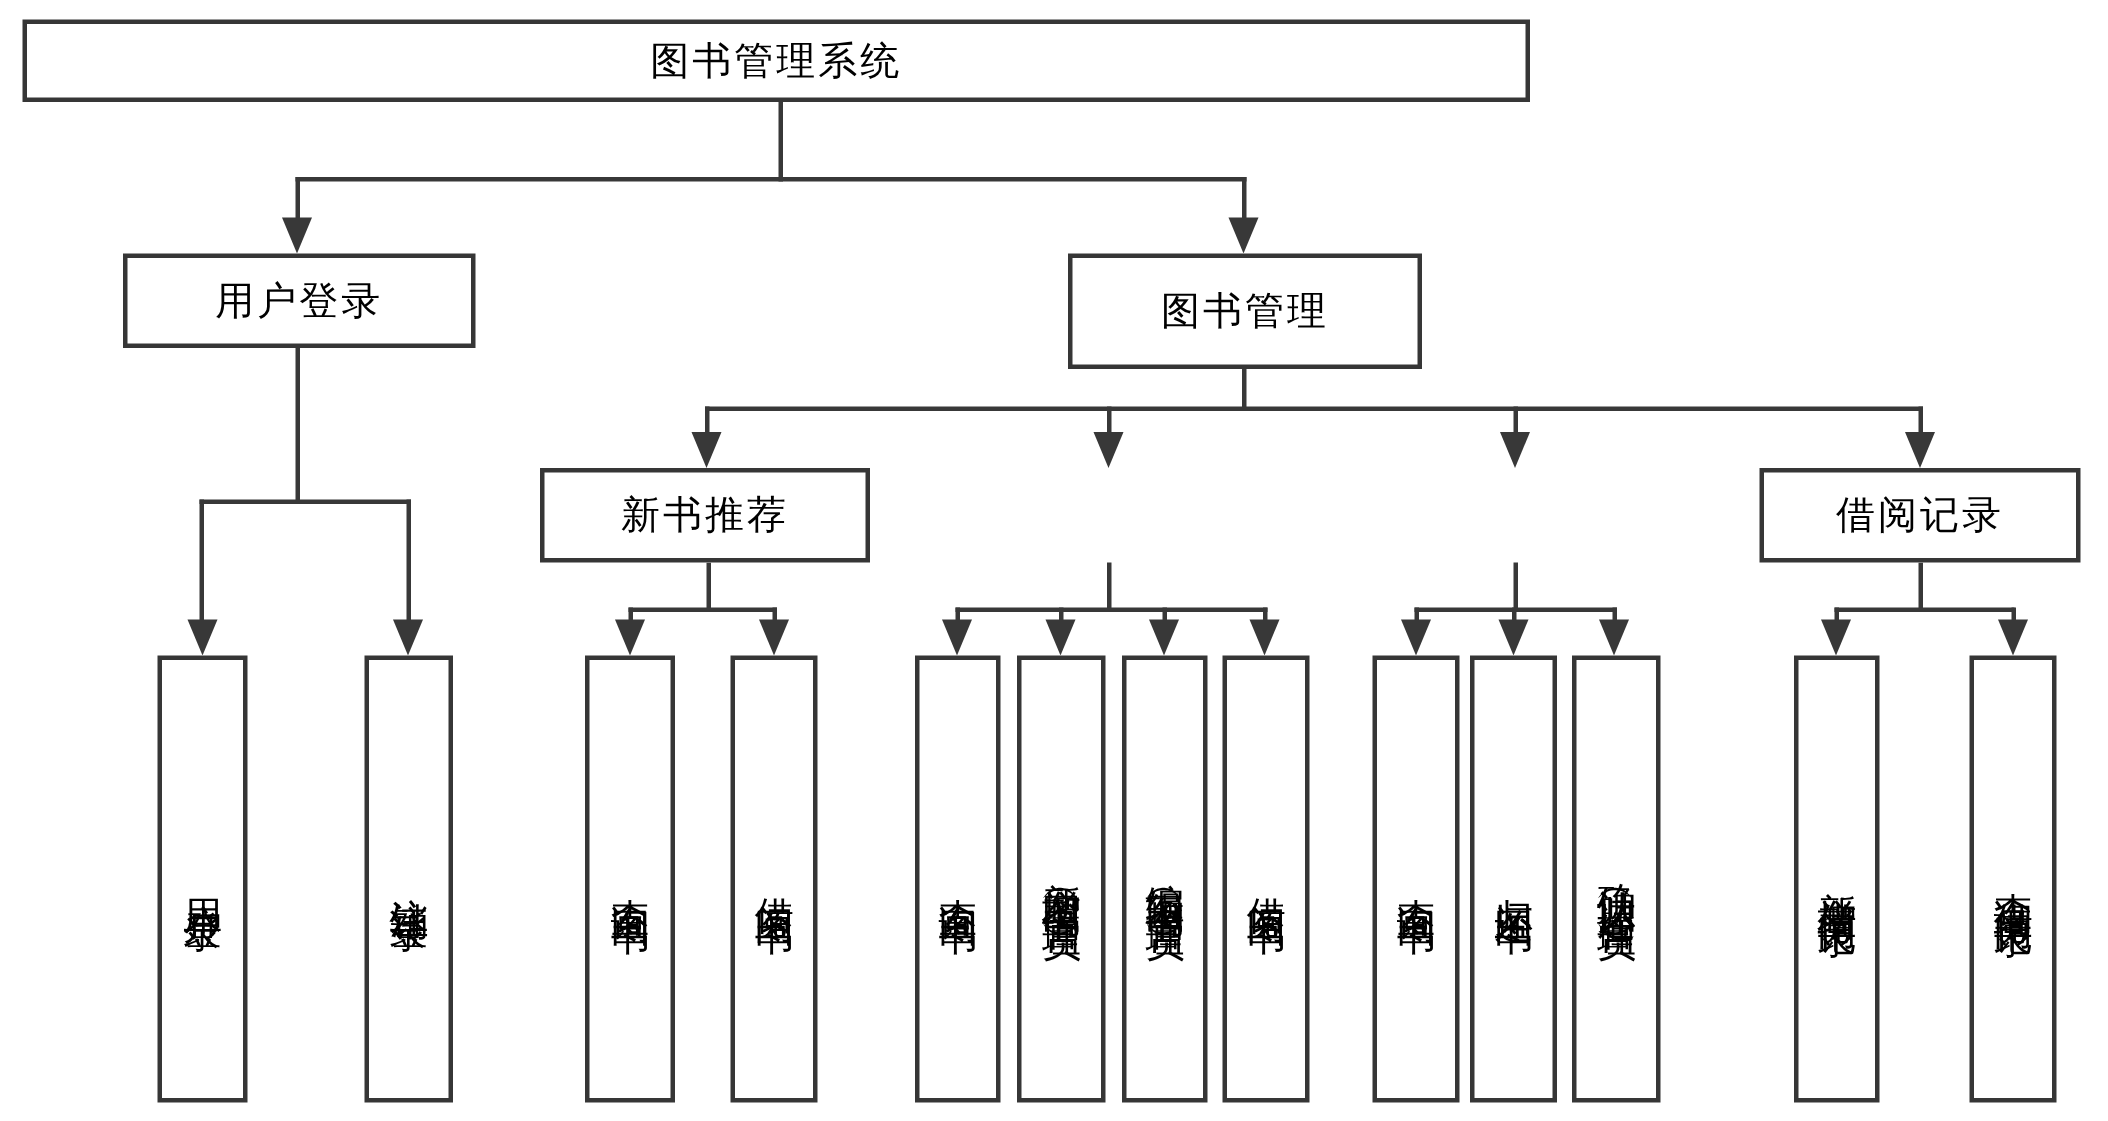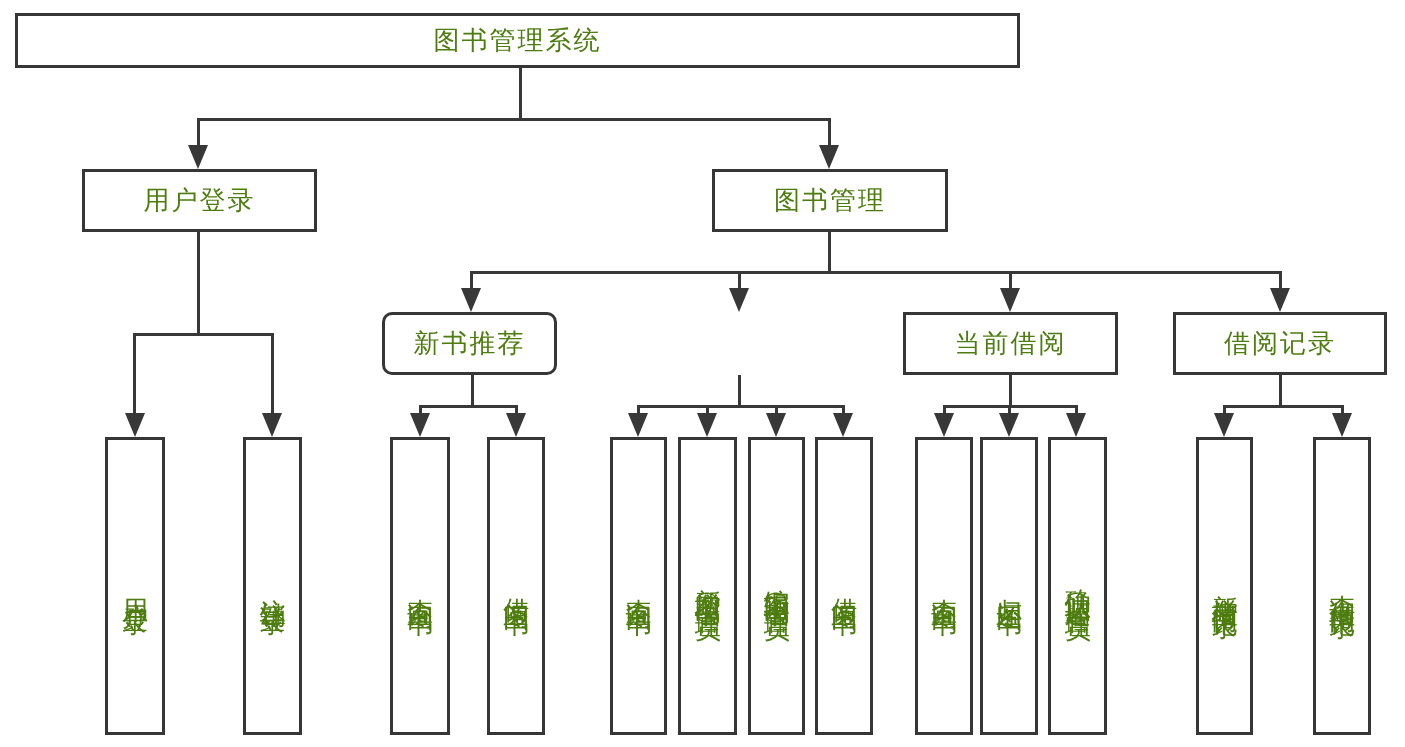--- a/index.html
+++ b/index.html
@@ -9,21 +9,21 @@
     background:#fff;
     font-family:"Liberation Sans","DejaVu Sans",sans-serif;
     overflow:hidden;
   }
   .box{
     position:absolute;
     box-sizing:border-box;
     background:#fff;
     border:3px solid #363636;
     display:flex;align-items:center;justify-content:center;
-    color:#4d7c0f;
+    color:#000000;
     z-index:2;
   }
   .hbox{font-size:26px;letter-spacing:2px;white-space:nowrap;}
   .vbox span{
     writing-mode:vertical-rl;
     font-size:26px;
     letter-spacing:4px;
     line-height:1.05;
     white-space:nowrap;
   }
@@ -58,21 +58,21 @@
   <div class="line" style="left:519px;top:66px;width:3px;height:55px;"></div>
   <div class="line" style="left:197px;top:118px;width:634px;height:3px;"></div>
   <div class="line" style="left:197px;top:118px;width:3px;height:30px;"></div>
   <div class="arrow" style="left:188px;top:145px;"></div>
   <div class="line" style="left:828px;top:118px;width:3px;height:30px;"></div>
   <div class="arrow" style="left:819px;top:145px;"></div>
 
   <div class="box hbox" style="left:82px;top:169px;width:235px;height:63px;">
     <span>用户登录</span>
   </div>
-  <div class="box hbox" style="left:712px;top:169px;width:236px;height:63px;">
+  <div class="box hbox" style="left:712px;top:169px;width:236px;height:77px;">
     <span>图书管理</span>
   </div>
 
   <div class="line" style="left:197px;top:230px;width:3px;height:106px;"></div>
   <div class="line" style="left:133px;top:333px;width:141px;height:3px;"></div>
   <div class="line" style="left:133px;top:333px;width:3px;height:82px;"></div>
   <div class="arrow" style="left:125px;top:413px;"></div>
   <div class="line" style="left:271px;top:333px;width:3px;height:82px;"></div>
   <div class="arrow" style="left:262px;top:413px;"></div>
 
@@ -80,25 +80,22 @@
   <div class="line" style="left:470px;top:271px;width:812px;height:3px;"></div>
   <div class="line" style="left:470px;top:271px;width:3px;height:20px;"></div>
   <div class="arrow" style="left:461px;top:288px;"></div>
   <div class="line" style="left:738px;top:271px;width:3px;height:20px;"></div>
   <div class="arrow" style="left:729px;top:288px;"></div>
   <div class="line" style="left:1009px;top:271px;width:3px;height:20px;"></div>
   <div class="arrow" style="left:1000px;top:288px;"></div>
   <div class="line" style="left:1279px;top:271px;width:3px;height:20px;"></div>
   <div class="arrow" style="left:1270px;top:288px;"></div>
 
-  <div class="box hbox" style="left:382px;top:312px;width:175px;height:63px;border-radius:10px;">
+  <div class="box hbox" style="left:360px;top:312px;width:220px;height:63px;">
     <span>新书推荐</span>
-  </div>
-  <div class="box hbox" style="left:903px;top:312px;width:215px;height:63px;">
-    <span>当前借阅</span>
   </div>
   <div class="box hbox" style="left:1173px;top:312px;width:214px;height:63px;align-items:center;">
     <span>借阅记录</span>
   </div>
 
   <div class="line" style="left:471px;top:375px;width:3px;height:33px;"></div>
   <div class="line" style="left:419px;top:405px;width:99px;height:3px;"></div>
   <div class="line" style="left:419px;top:405px;width:3px;height:10px;"></div>
   <div class="arrow" style="left:410px;top:413px;"></div>
   <div class="line" style="left:515px;top:405px;width:3px;height:10px;"></div>

